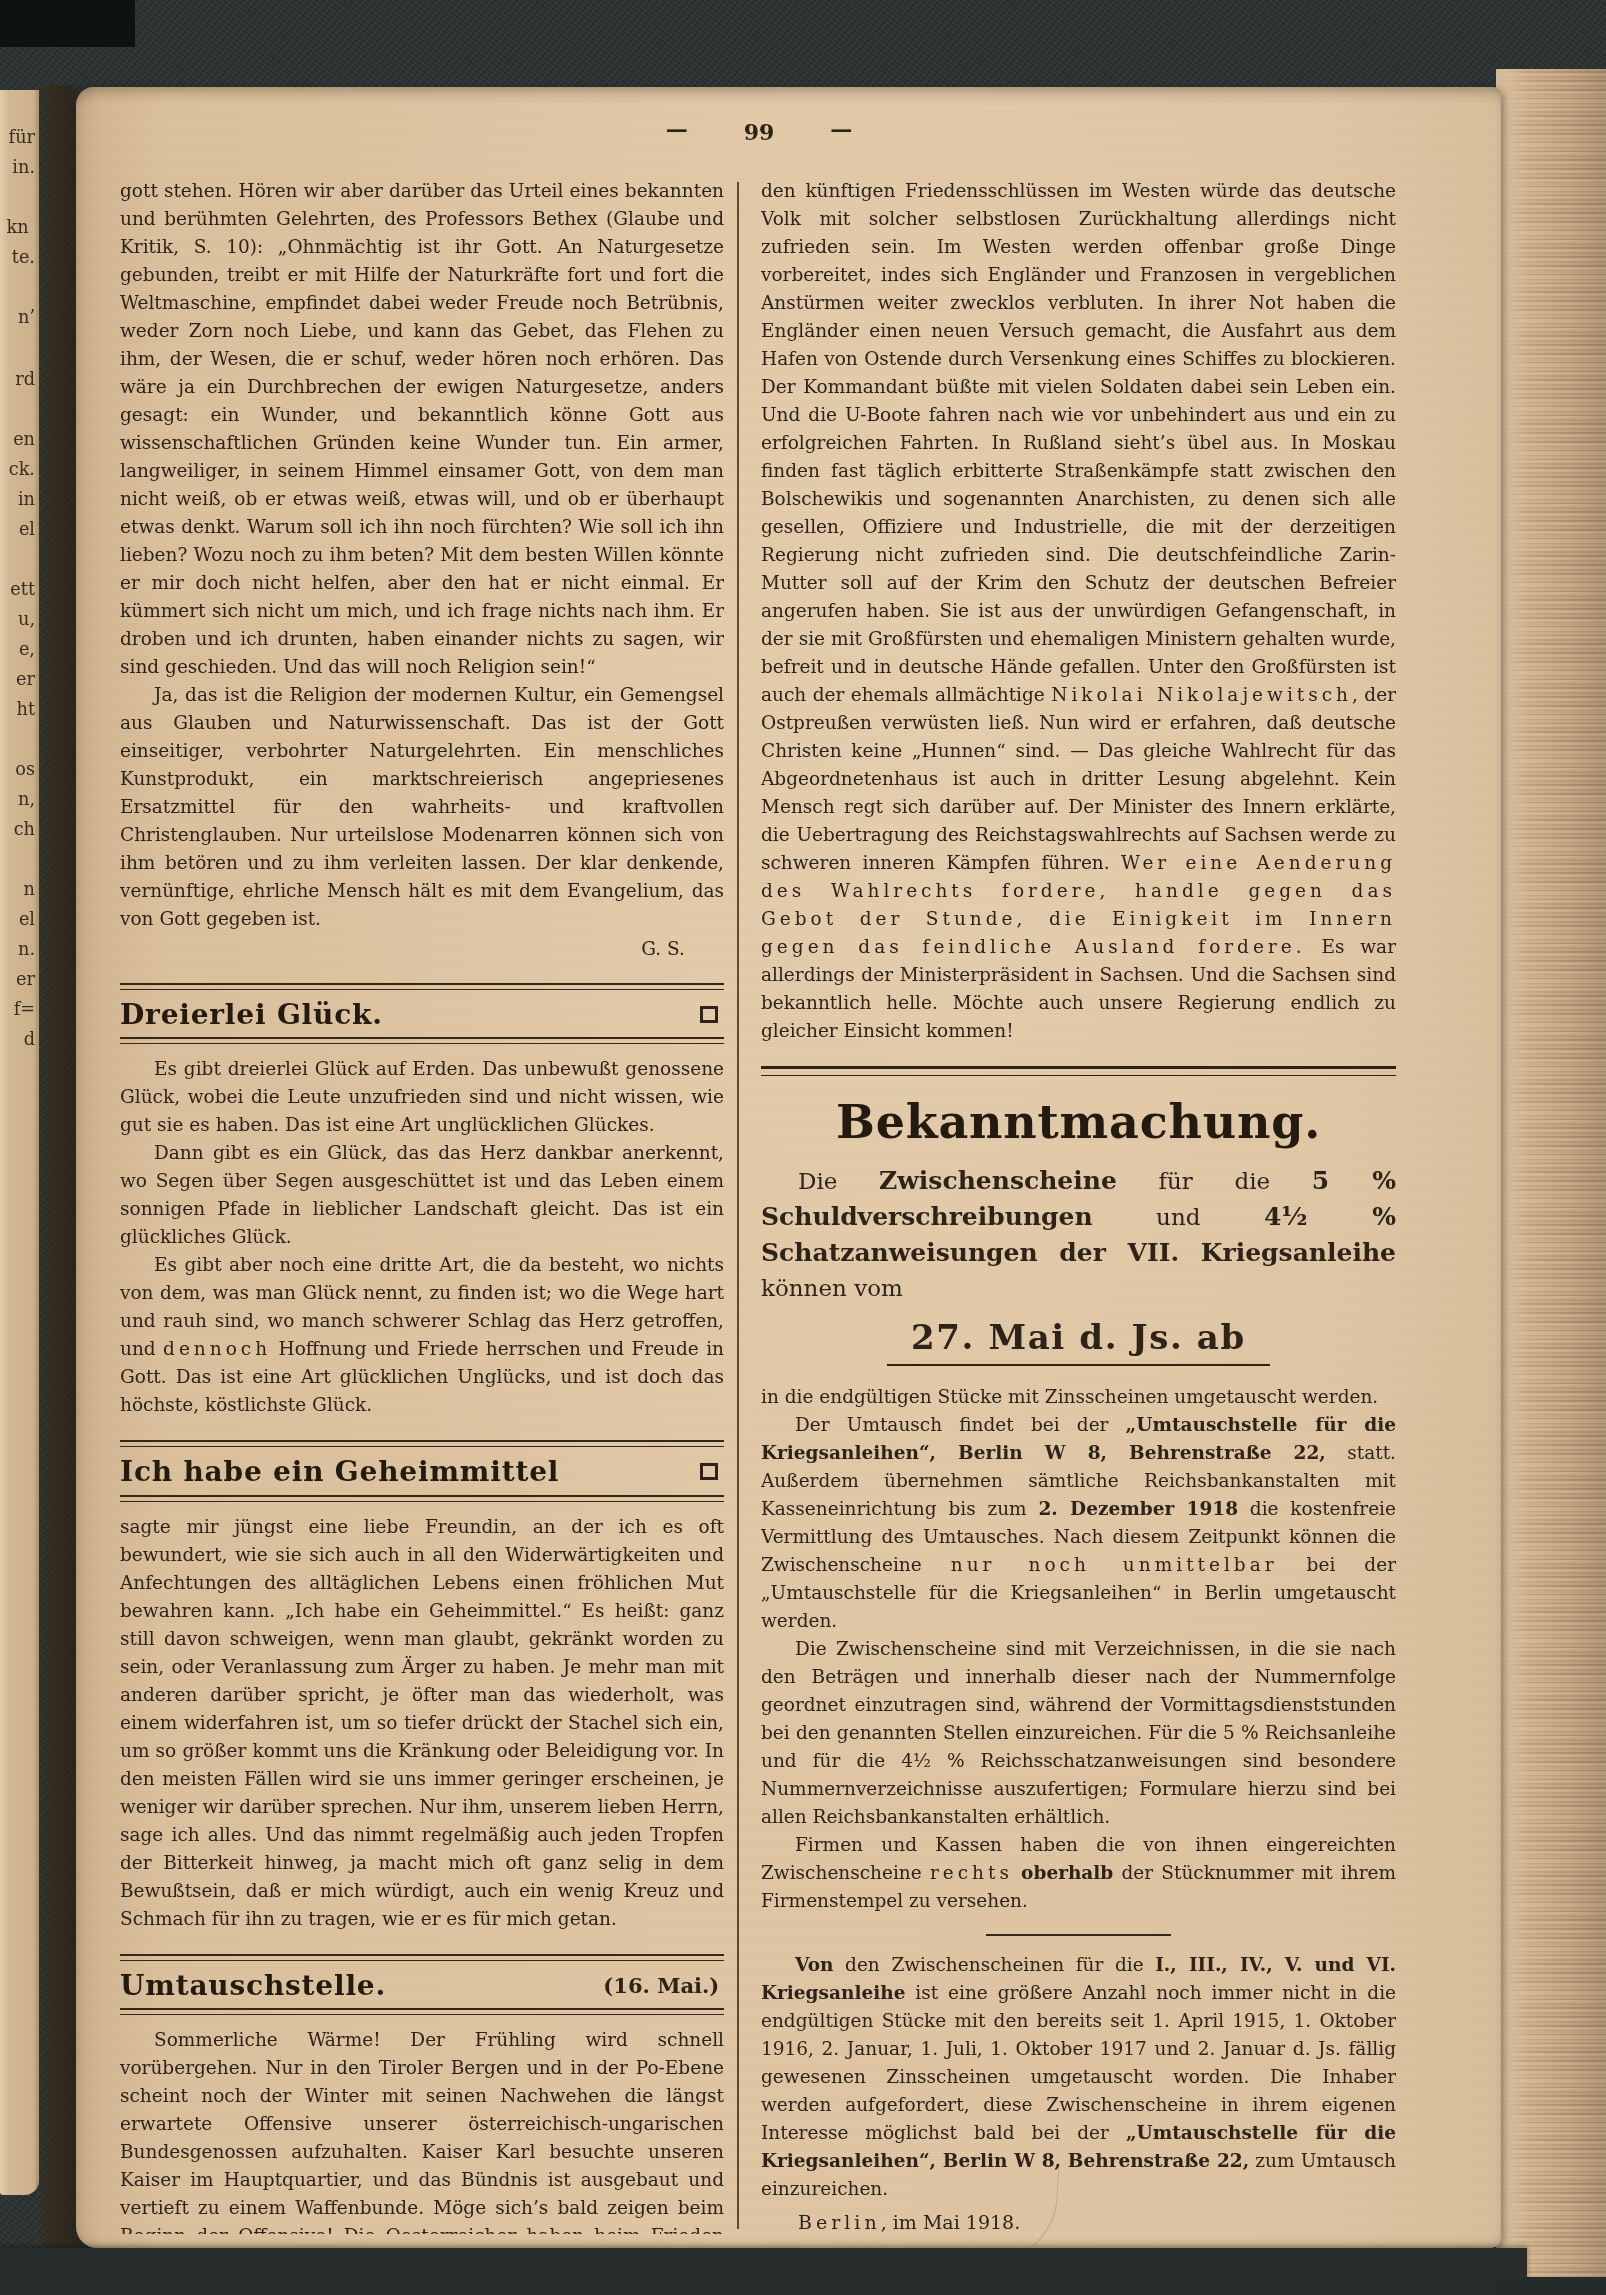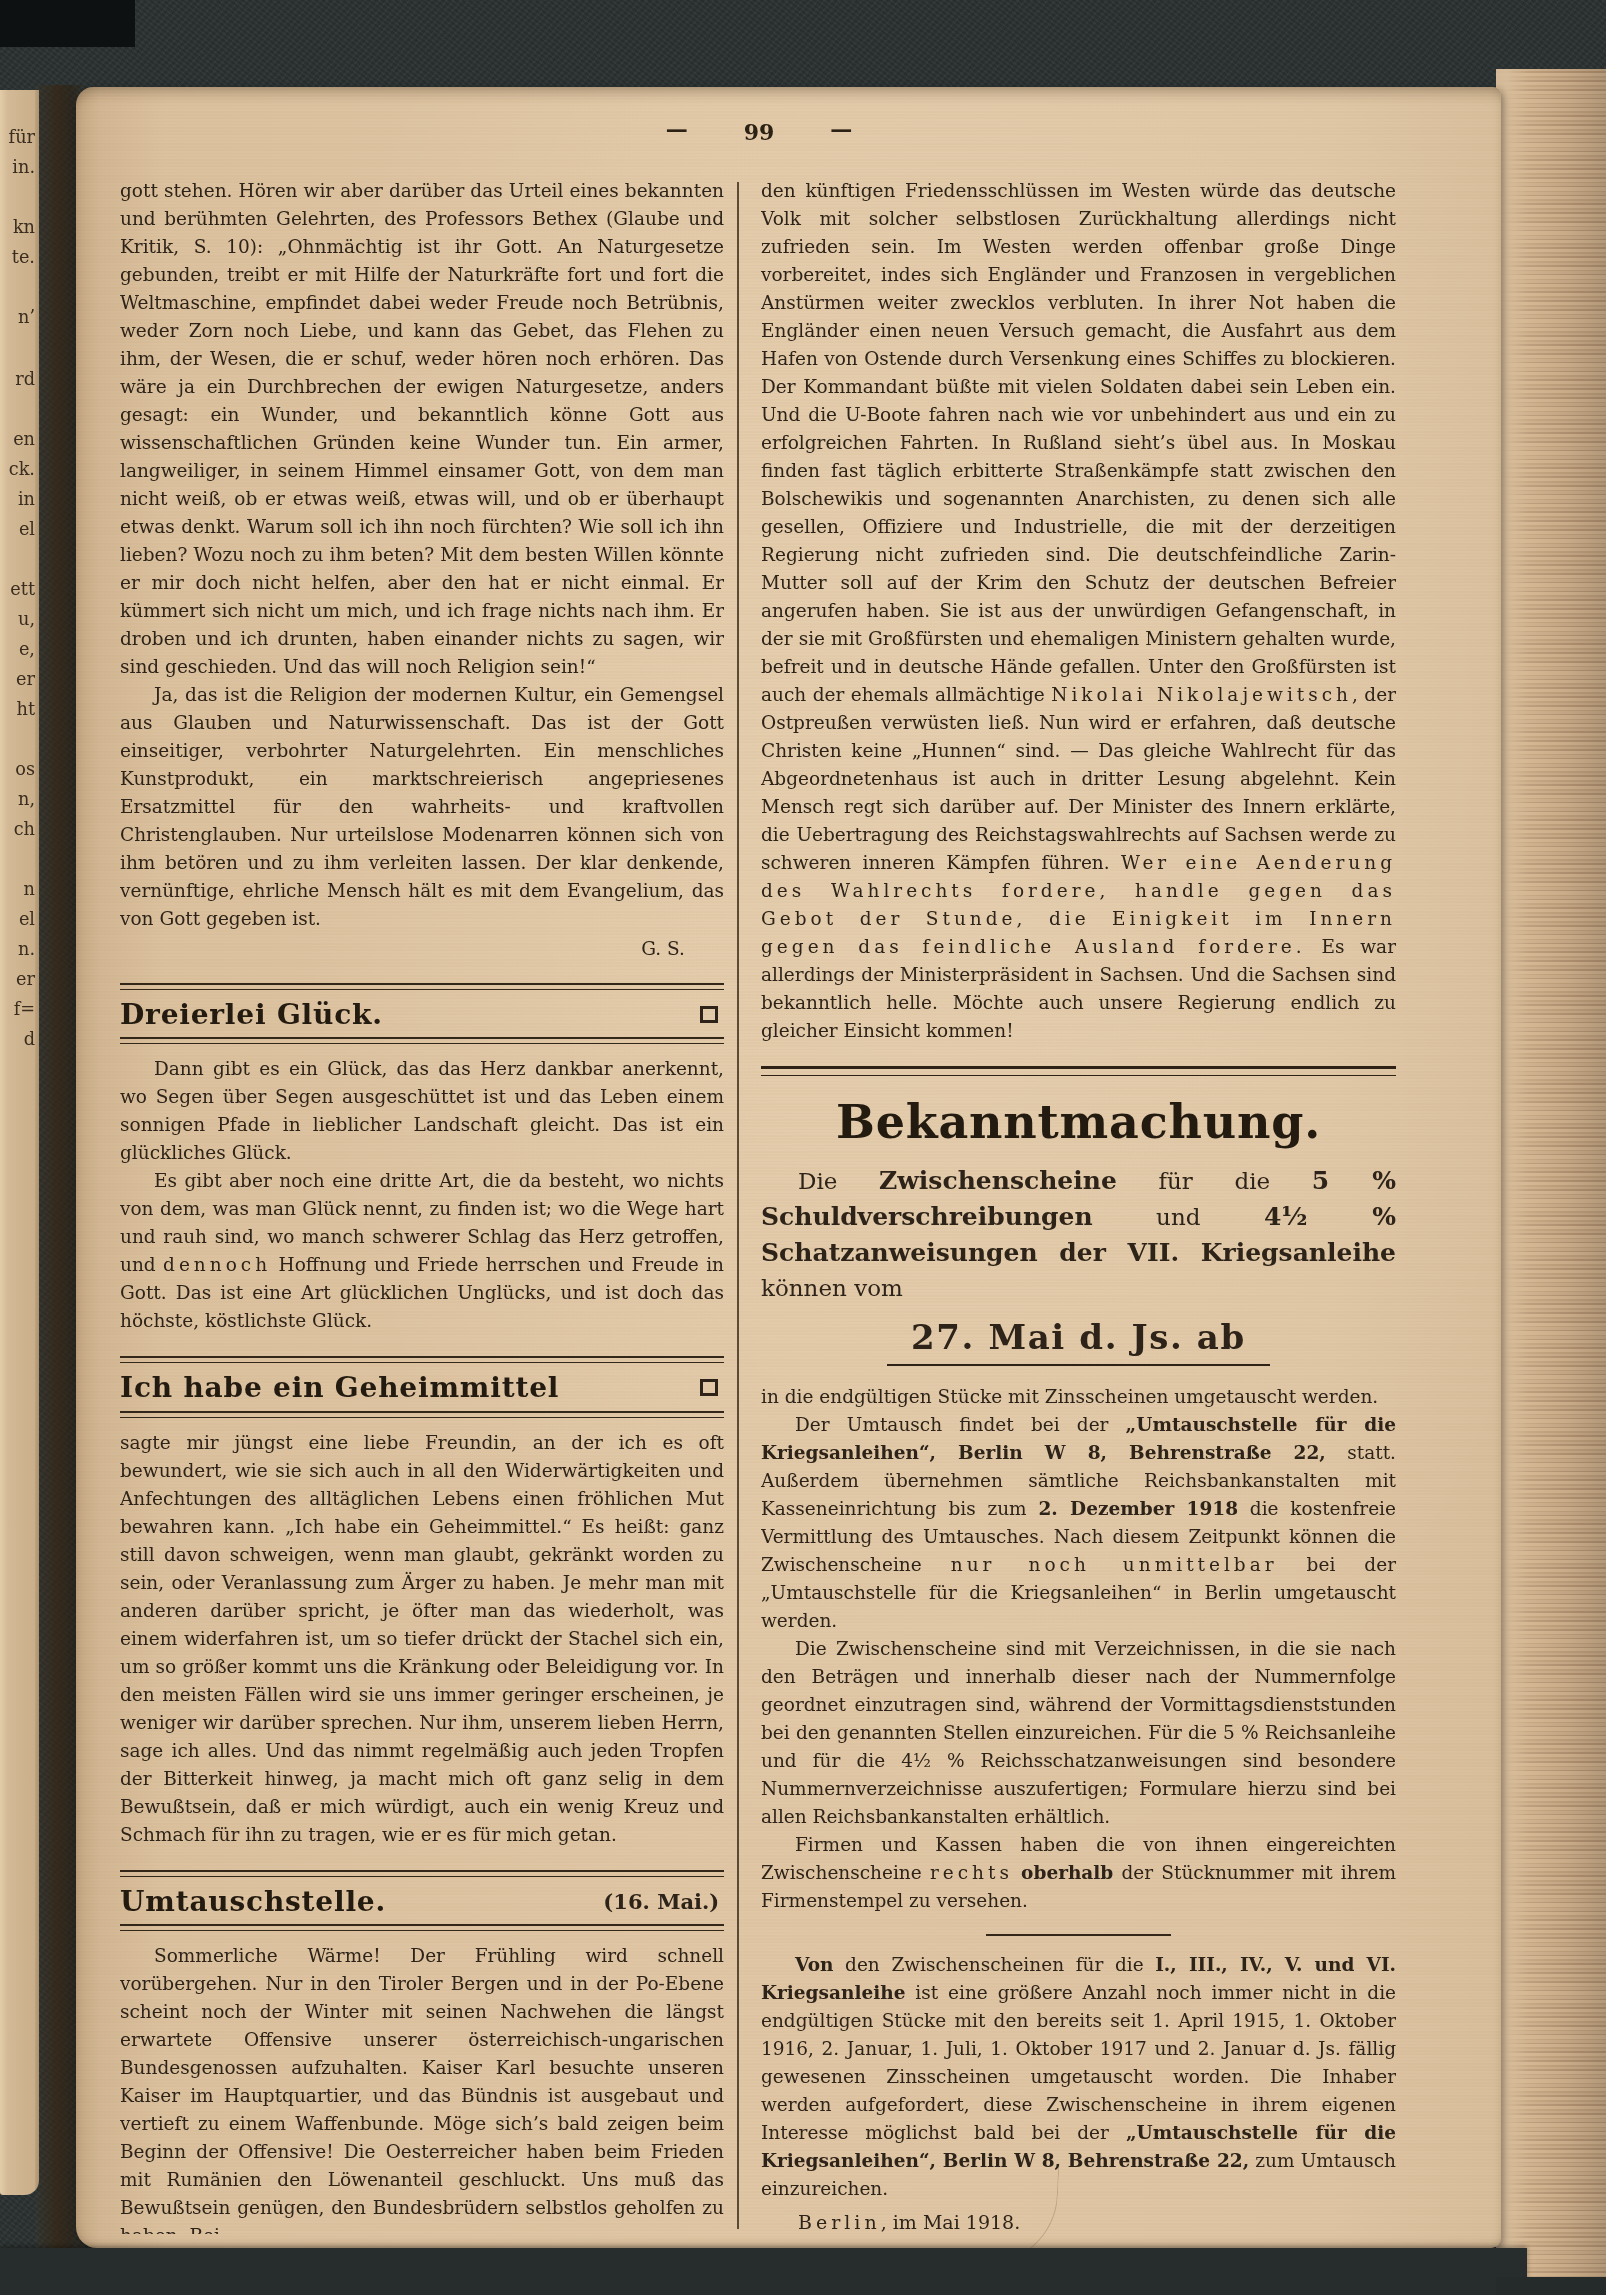--- a/index.html
+++ b/index.html
@@ -92,21 +92,21 @@
   <div class="cover-texture"></div>
   <div class="cover-topleft"></div>
   <div class="fore-edge"></div>
   <div class="fore-edge-shade"></div>
 
   <div class="facing-page">
     <div class="facing-frags">
         <div class="frag-line" style="min-height: 30px;">für</div>
         <div class="frag-line" style="min-height: 30px;">in.</div>
         <div class="frag-line" style="min-height: 30px;"></div>
-        <div class="frag-line" style="min-height: 30px;">kn</div>
+        <div class="frag-line" style="min-height: 30px; text-align: center;">kn</div>
         <div class="frag-line" style="min-height: 30px;">te.</div>
         <div class="frag-line" style="min-height: 30px;"></div>
         <div class="frag-line" style="min-height: 30px;">n’</div>
         <div class="frag-line" style="min-height: 30px; margin-top: 32px;">rd</div>
         <div class="frag-line" style="min-height: 30px;"></div>
         <div class="frag-line" style="min-height: 30px;">en</div>
         <div class="frag-line" style="min-height: 30px;">ck.</div>
         <div class="frag-line" style="min-height: 30px;">in</div>
         <div class="frag-line" style="min-height: 30px;">el</div>
         <div class="frag-line" style="min-height: 30px;"></div>
@@ -146,20 +146,21 @@
       <div class="sig">G. S.</div>
 
       <div class="section">
         <div class="rule-dbl rule-top"></div>
         <div class="head-row">
           <span class="head-title">Dreierlei Glück.</span>
           <span class="sq"></span>
         </div>
         <div class="rule-dbl"></div>
         <div class="section-body">
+          <p class="body indent">Es gibt dreierlei Glück auf Erden. Das unbewußt genossene Glück, wobei die Leute unzufrieden sind und nicht wissen, wie gut sie es haben. Das ist eine Art unglücklichen Glückes.</p>
           <p class="body indent">Dann gibt es ein Glück, das das Herz dankbar anerkennt, wo Segen über Segen ausgeschüttet ist und das Leben einem sonnigen Pfade in lieblicher Landschaft gleicht. Das ist ein glückliches Glück.</p>
           <p class="body indent"><span>Es gibt aber noch eine dritte Art, die da besteht, wo nichts von dem, was man Glück nennt, zu finden ist; wo die Wege hart und rauh sind, wo manch schwerer Schlag das Herz getroffen, und </span><span class="sp">dennoch</span><span> Hoffnung und Friede herrschen und Freude in Gott. Das ist eine Art glücklichen Unglücks, und ist doch das höchste, köstlichste Glück.</span></p>
         </div>
       </div>
 
       <div class="section">
         <div class="rule-dbl rule-top"></div>
         <div class="head-row">
           <span class="head-title">Ich habe ein Geheimmittel</span>
           <span class="sq"></span>

